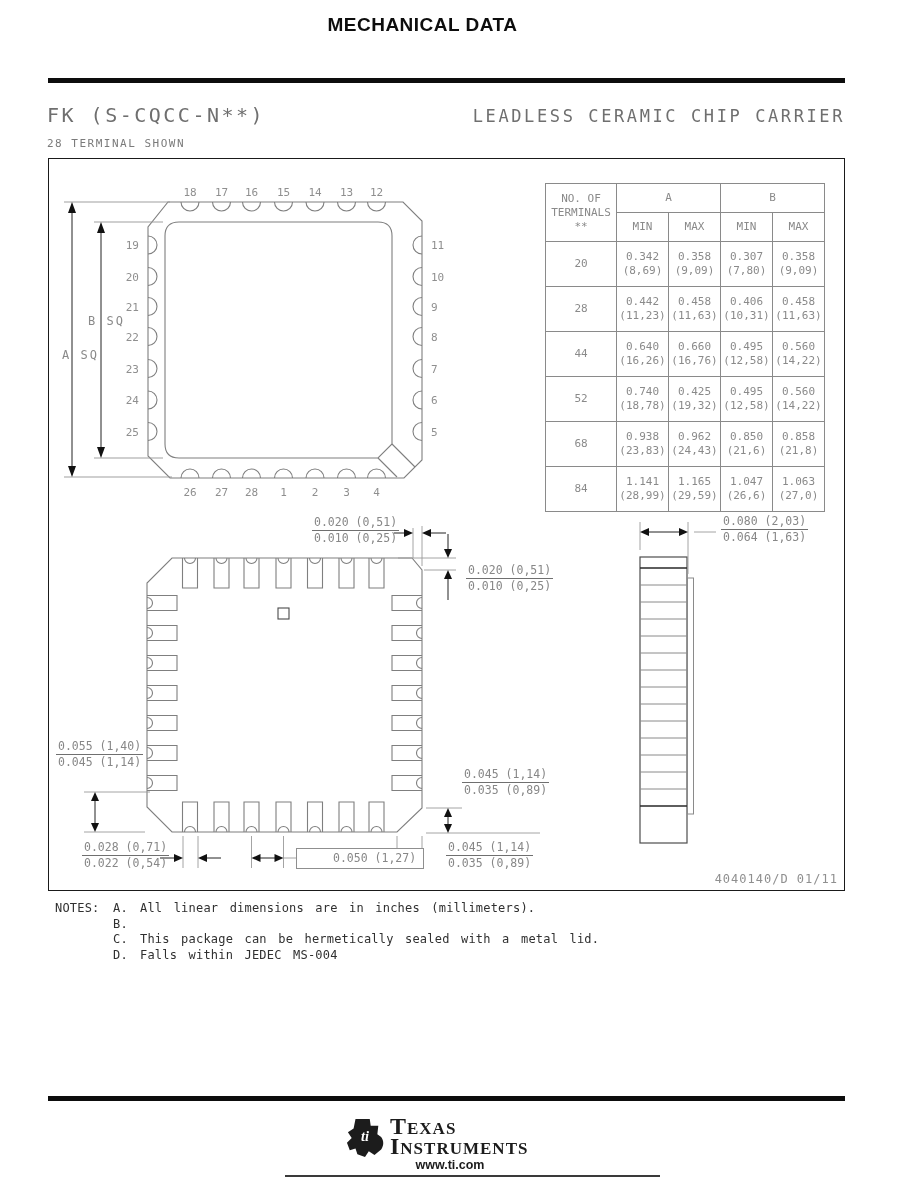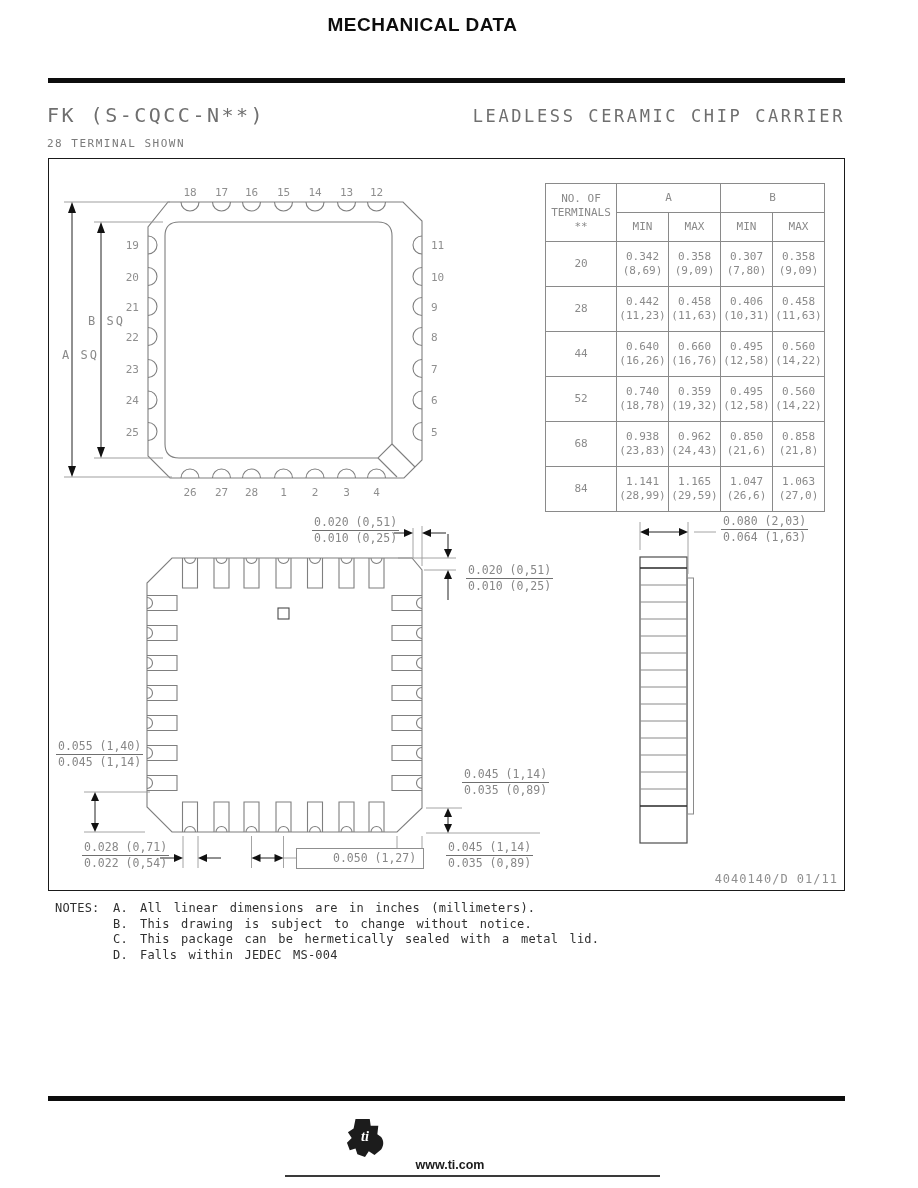--- a/index.html
+++ b/index.html
@@ -283,21 +283,21 @@
   <tr class="data-row">
     <td>44</td>
     <td><span>0.640</span><br><span>(16,26)</span></td>
     <td><span>0.660</span><br><span>(16,76)</span></td>
     <td><span>0.495</span><br><span>(12,58)</span></td>
     <td><span>0.560</span><br><span>(14,22)</span></td>
   </tr>
   <tr class="data-row">
     <td>52</td>
     <td><span>0.740</span><br><span>(18,78)</span></td>
-    <td><span>0.359</span><br><span>(19,32)</span></td>
+    <td><span>0.425</span><br><span>(19,32)</span></td>
     <td><span>0.495</span><br><span>(12,58)</span></td>
     <td><span>0.560</span><br><span>(14,22)</span></td>
   </tr>
   <tr class="data-row">
     <td>68</td>
     <td><span>0.938</span><br><span>(23,83)</span></td>
     <td><span>0.962</span><br><span>(24,43)</span></td>
     <td><span>0.850</span><br><span>(21,6)</span></td>
     <td><span>0.858</span><br><span>(21,8)</span></td>
   </tr>
@@ -313,34 +313,37 @@
 
 <div class="notes">
   <div class="notes-heading">NOTES:</div>
   <div class="notes-list">
     <div class="note-row">
       <span class="note-letter">A.</span>
       <span>All linear dimensions are in inches (millimeters).</span>
     </div>
     <div class="note-row">
       <span class="note-letter">B.</span>
-      <span>This drawing is subject to change without notice.</span>
     </div>
     <div class="note-row">
       <span class="note-letter">C.</span>
       <span>This package can be hermetically sealed with a metal lid.</span>
     </div>
     <div class="note-row">
       <span class="note-letter">D.</span>
       <span>Falls within JEDEC MS-004</span>
     </div>
   </div>
 </div>
 
 <div class="rule rule-bottom"></div>
 <div class="ti-logo">
   <svg class="ti-bug" viewBox="0 0 40 42">
     <path fill="#1c1c1c" d="M10,1 h15 l1,7 h8 l-1,9 4,3 c3,4 3,9 0,13 l-7,6 -6,-4 -4,6 -8,-3 -2,-6 -6,2 -3,-8 5,-5 -4,-6 6,-4 z"></path>
     <text x="20" y="24" text-anchor="middle" font-family="Liberation Serif,serif" font-style="italic" font-weight="bold" font-size="15" fill="#ffffff">ti</text>
   </svg>
+  <div class="ti-name">
+    <div class="l1">Texas</div>
+    <div class="l2">Instruments</div>
+  </div>
 </div>
 <div class="ti-web">www.ti.com</div>
 <div class="footer-line"></div>
 
 </body></html>

